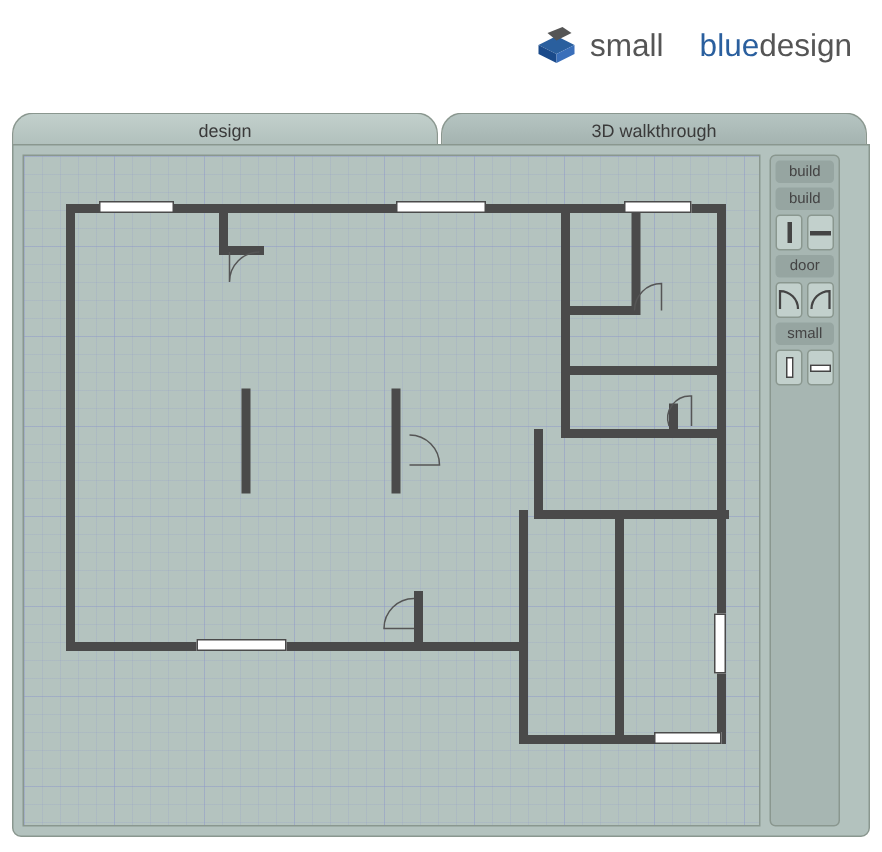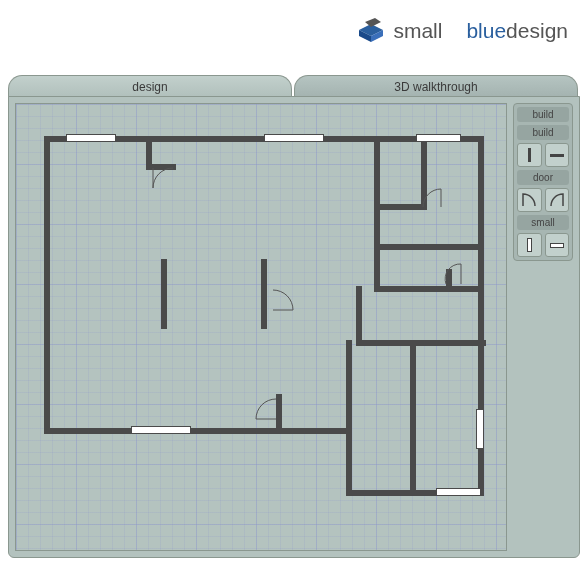--- a/index.html
+++ b/index.html
@@ -90,21 +90,21 @@
   }
   .window-seg {
     position: absolute;
     background: #fff;
     border: 1px solid #4a4a4a;
   }
   .toolbox {
     width: 60px;
     margin-left: 6px;
     display: flex;
-    flex-direction: column;
+    flex-direction: row;
     gap: 4px;
   }
   .tool-section {
     background: #a7b6b2;
     border: 1px solid #8a978f;
     border-radius: 4px;
     padding: 3px;
     display: flex;
     flex-direction: column;
     gap: 3px;

